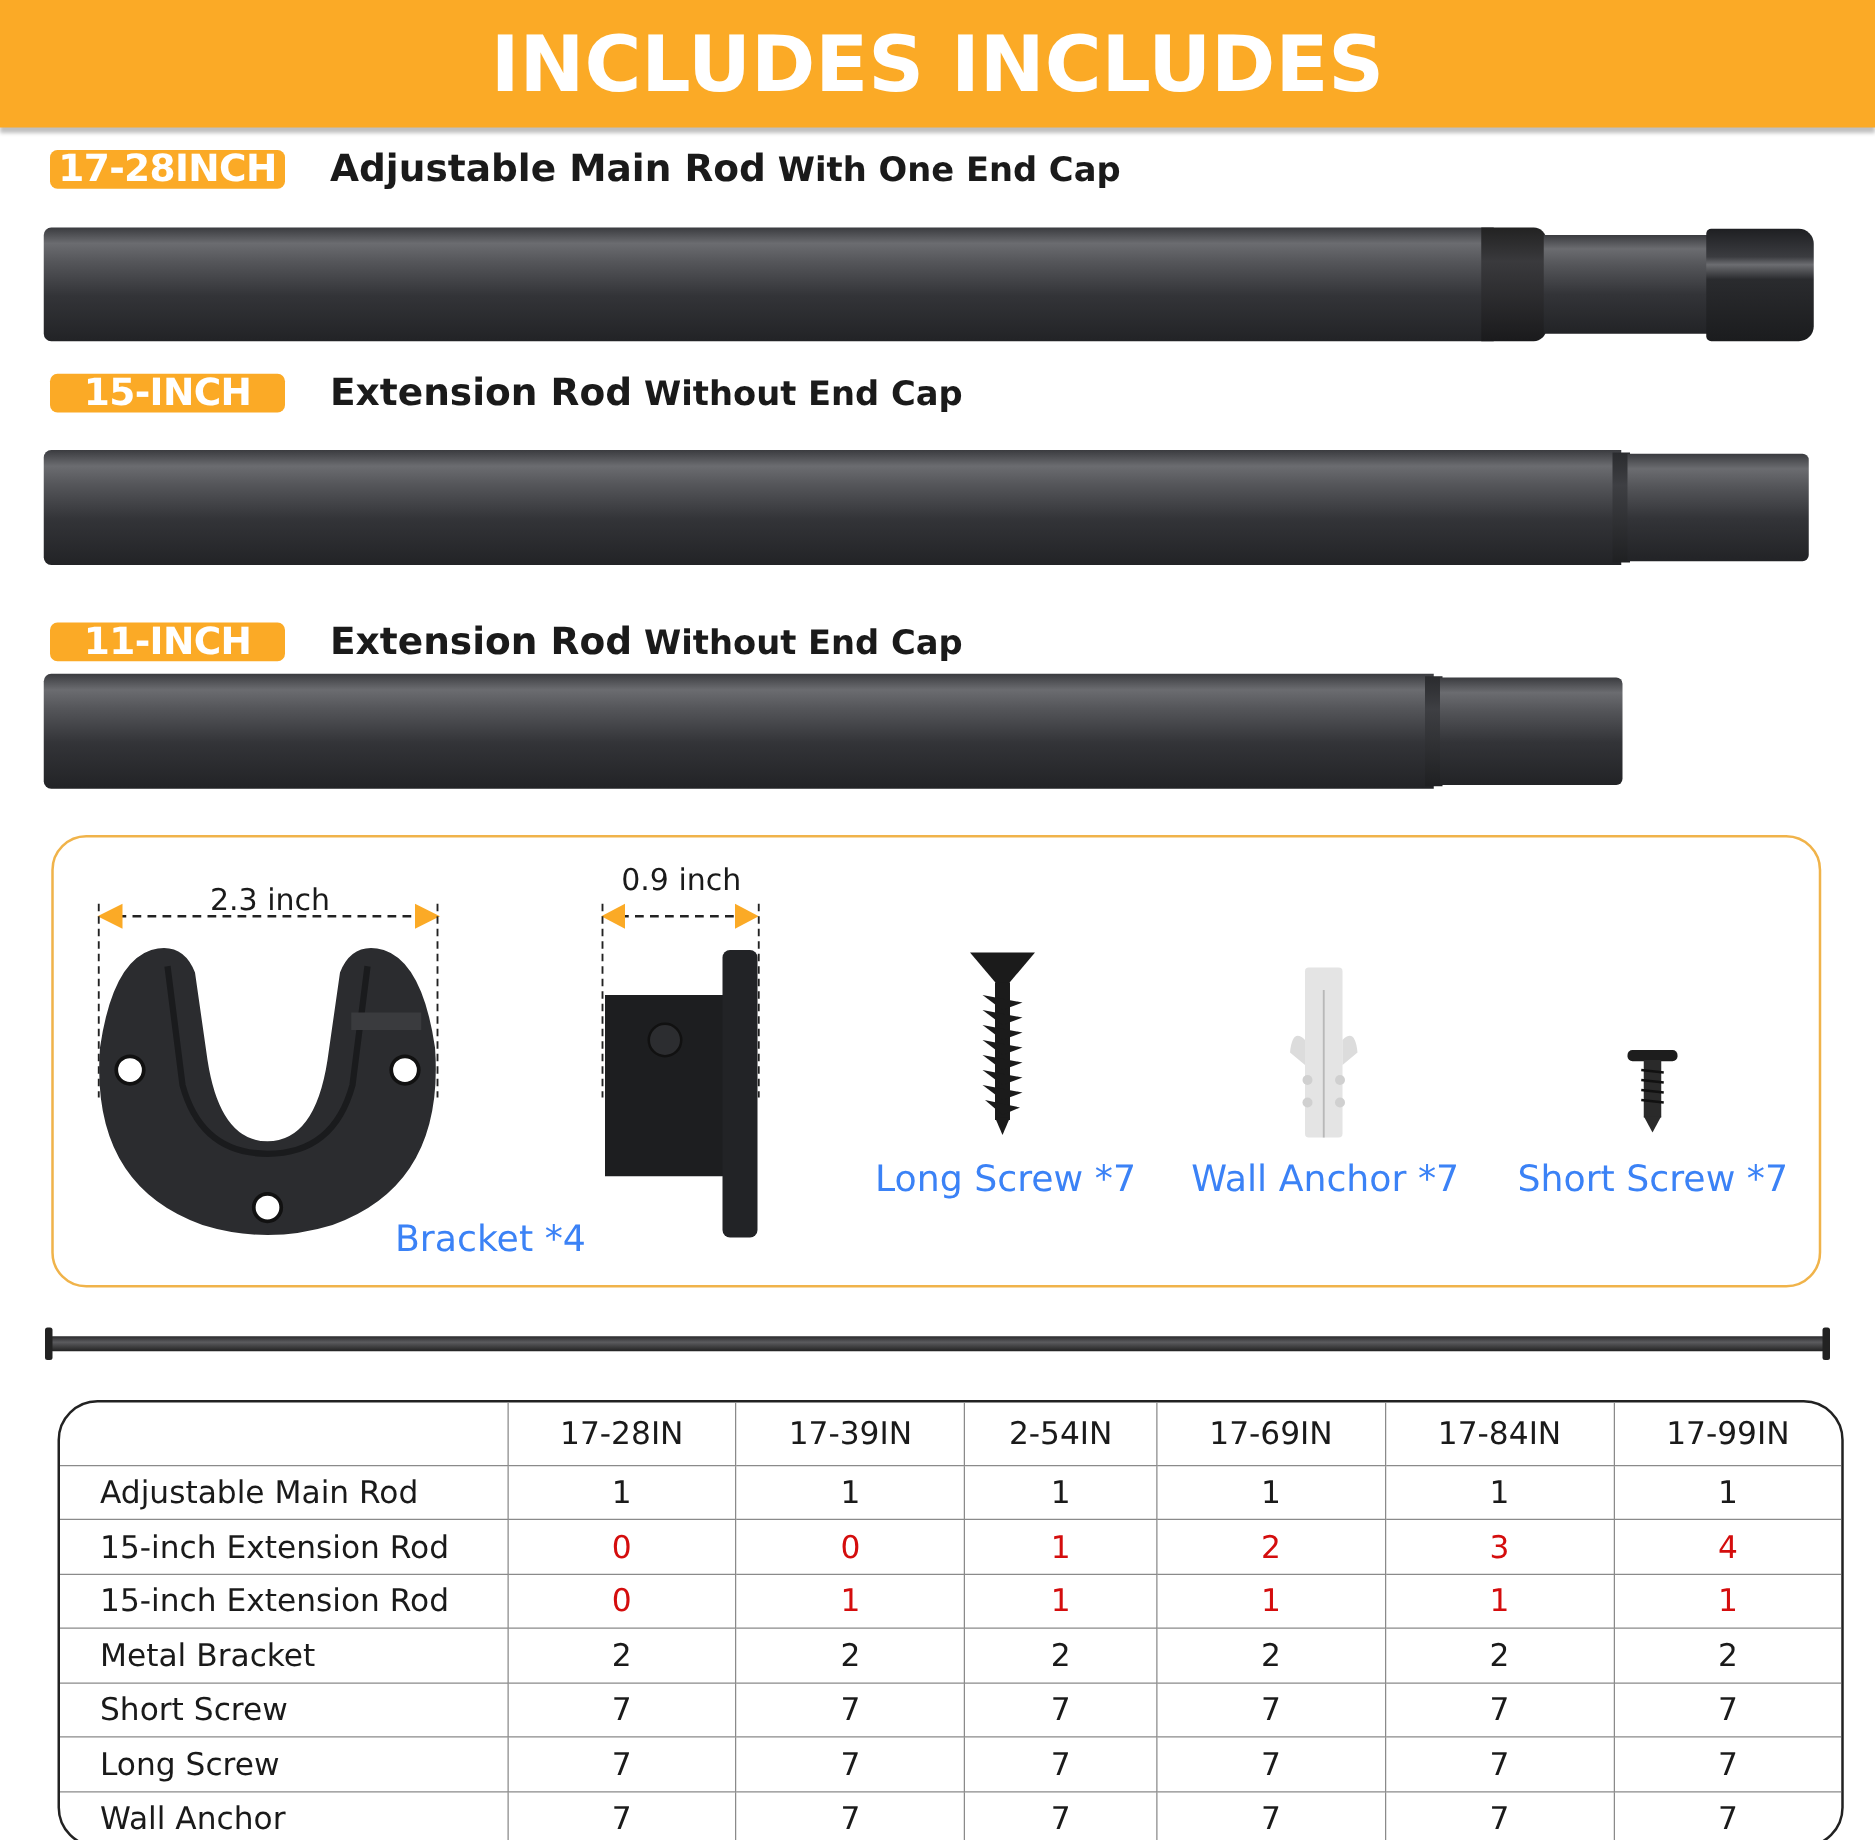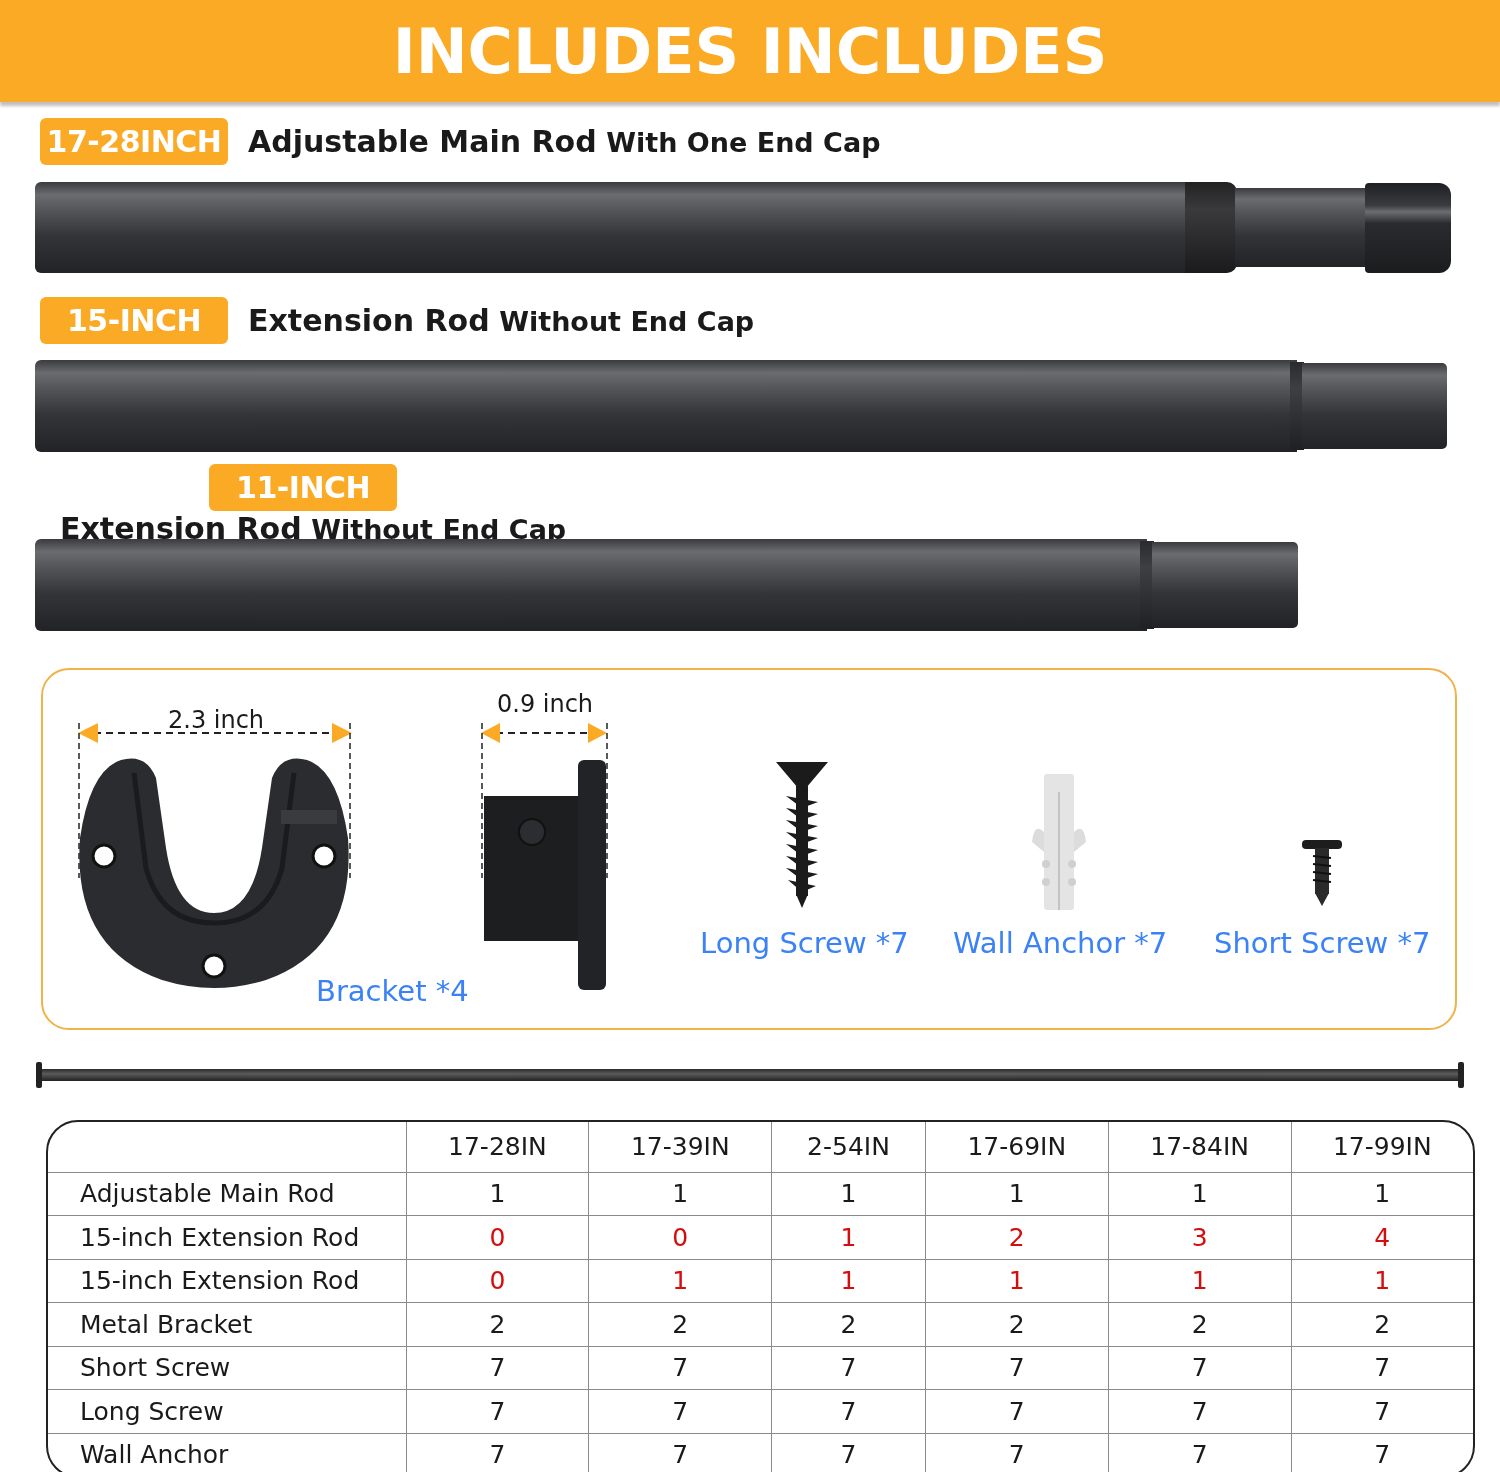--- a/index.html
+++ b/index.html
@@ -14,24 +14,24 @@
   }
   .banner-title {
     color: #ffffff; font-family: "DejaVu Sans", sans-serif; font-weight: bold;
     font-size: 62px; letter-spacing: 0px; transform: scaleX(1.0);
   }
 
   .item-row { position: absolute; left: 40px; display: flex; align-items: center; }
   .tag {
     background: #fbaa26; color: #fff; border-radius: 6px;
     font-family: "DejaVu Sans", sans-serif; font-size: 30px; font-weight: bold;
-    height: 47px; width: 188px; display: flex; align-items: center; justify-content: center;
+    height: 31px; width: 188px; display: flex; align-items: center; justify-content: center;
     letter-spacing: -0.5px;
   }
-  .desc { margin-left: 20px; font-size: 30px; color: #1a1a1a; font-family: "DejaVu Sans", sans-serif; }
+  .desc { margin-left: 36px; font-size: 30px; color: #1a1a1a; font-family: "DejaVu Sans", sans-serif; }
   .desc .strong { font-weight: bold; }
   .desc .light { font-size: 27px; font-weight: bold; }
 
   .rod { position: absolute; border-radius: 6px 3px 3px 6px; }
   .rod-seg {
     position: absolute;
     background: linear-gradient(to bottom, #3a3b3f 0%, #6b6c70 14%, #55565a 30%, #333438 60%, #222326 100%);
   }
 
   .parts-box {
@@ -83,21 +83,21 @@
     <span class="strong">Extension Rod</span>
     <span class="light">Without End Cap</span>
   </div>
 </div>
 <div class="rod" style="left:35px;top:358px;width:1415px;height:96px;">
   <div class="rod-seg" style="left:0;top:2px;width:1262px;height:92px;border-radius:6px 0 0 6px;"></div>
   <div class="rod-seg" style="left:1255px;top:4px;width:14px;height:88px;background:linear-gradient(to bottom,#2a2b2e,#3e3f43 30%,#1f2022);"></div>
   <div class="rod-seg" style="left:1267px;top:5px;width:145px;height:86px;border-radius:0 5px 5px 0;"></div>
 </div>
 
-<div class="item-row" style="top:464px;flex-direction:column;">
+<div class="item-row" style="top:496px;">
   <div class="tag">11-INCH</div>
   <div class="desc">
     <span class="strong">Extension Rod</span>
     <span class="light">Without End Cap</span>
   </div>
 </div>
 <div class="rod" style="left:35px;top:537px;width:1265px;height:96px;">
   <div class="rod-seg" style="left:0;top:2px;width:1112px;height:92px;border-radius:6px 0 0 6px;"></div>
   <div class="rod-seg" style="left:1105px;top:4px;width:14px;height:88px;background:linear-gradient(to bottom,#2a2b2e,#3e3f43 30%,#1f2022);"></div>
   <div class="rod-seg" style="left:1117px;top:5px;width:146px;height:86px;border-radius:0 5px 5px 0;"></div>

